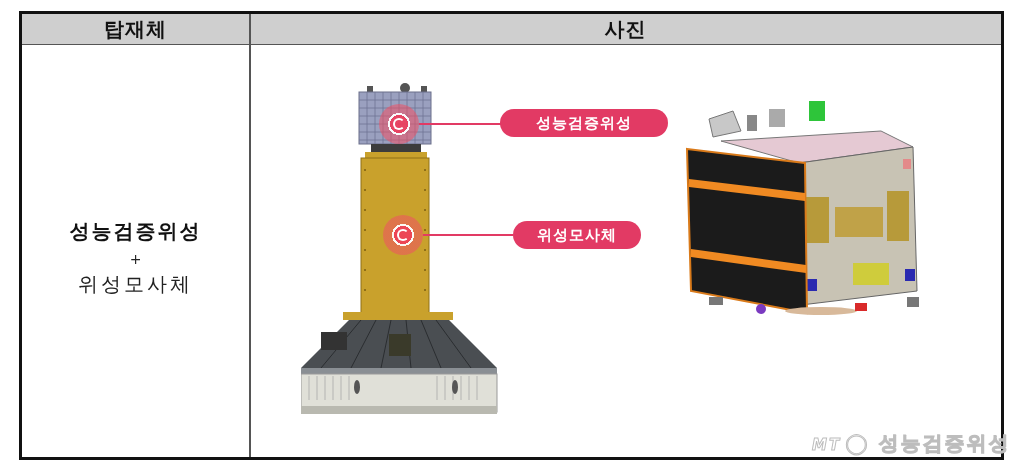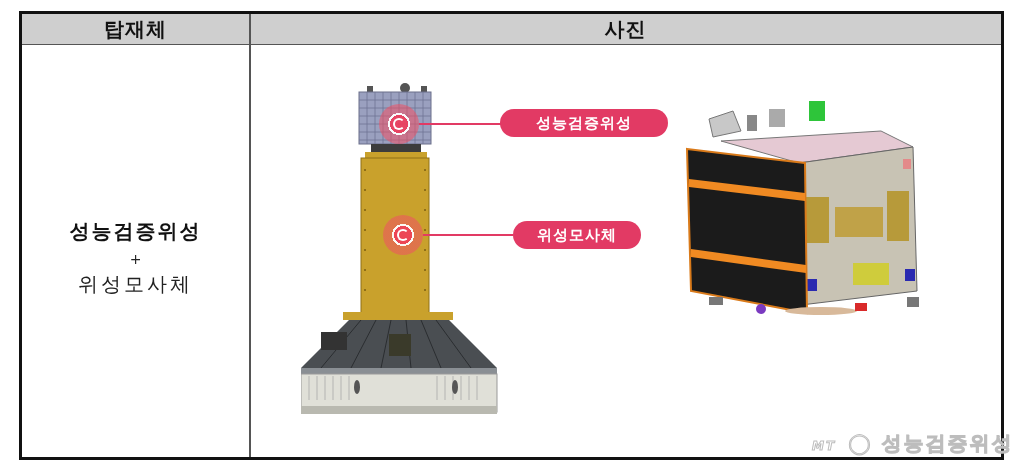--- a/index.html
+++ b/index.html
@@ -38,21 +38,21 @@
     .target { position: absolute; width: 40px; height: 40px; border-radius: 50%;
       background: radial-gradient(circle, rgba(240,60,90,0.9) 0 9px, rgba(255,255,255,0.95) 9px 11px, rgba(240,80,100,0.55) 11px 20px); }
     .target-inner { position: absolute; left: 14px; top: 14px; width: 8px; height: 8px; border-radius: 50%; border: 2px solid #fff; border-right-color: transparent; }
 
     
     .watermark {
       position: absolute; left: 812px; top: 430px; font-size: 20px; color: #d8d8d8;
       font-weight: bold; letter-spacing: 2px;
       -webkit-text-stroke: 1px #bdbdbd; color: transparent;
     }
-    .watermark .mt { font-style: italic; font-size: 12px; margin-right: 12px; }
+    .watermark .mt { font-style: italic; font-size: 15px; margin-right: 4px; }
   </style>
 </head>
 <body>
 
 <div class="table">
   <div class="hdr">
     <div class="hdr-cell hdr-left">탑재체</div>
     <div class="hdr-cell hdr-right">사진</div>
   </div>
   <div class="divider"></div>

